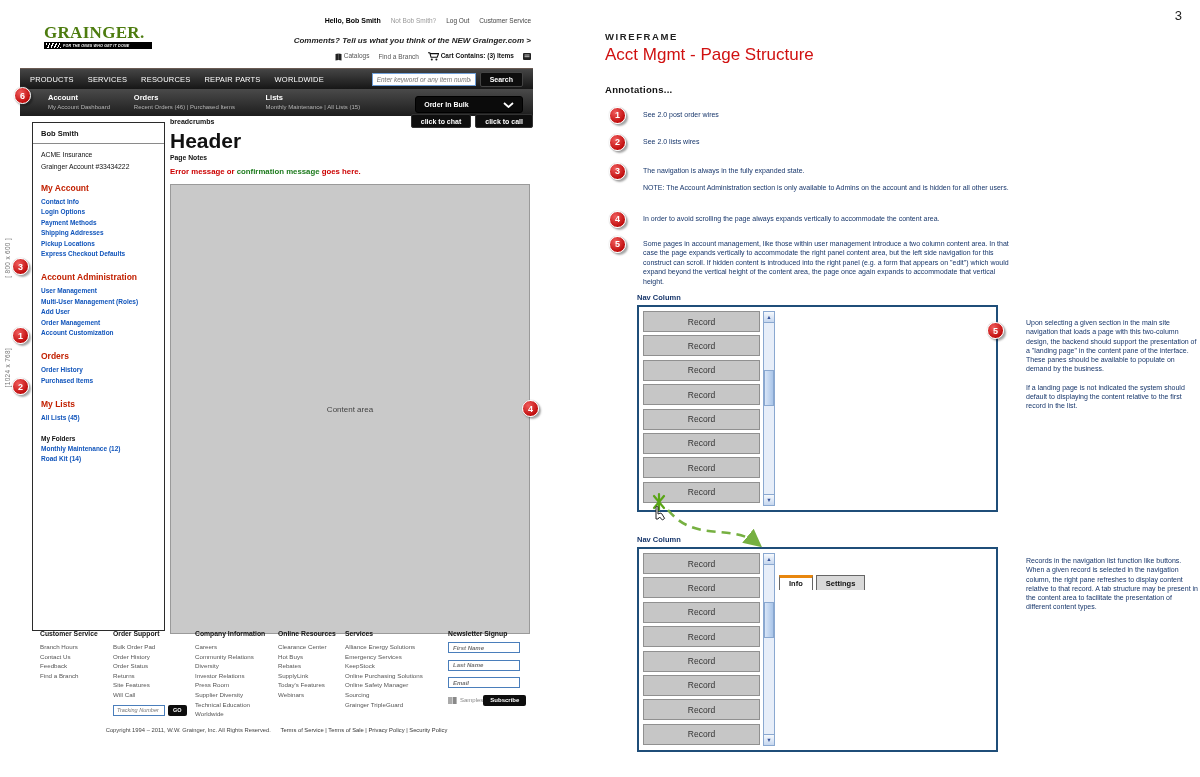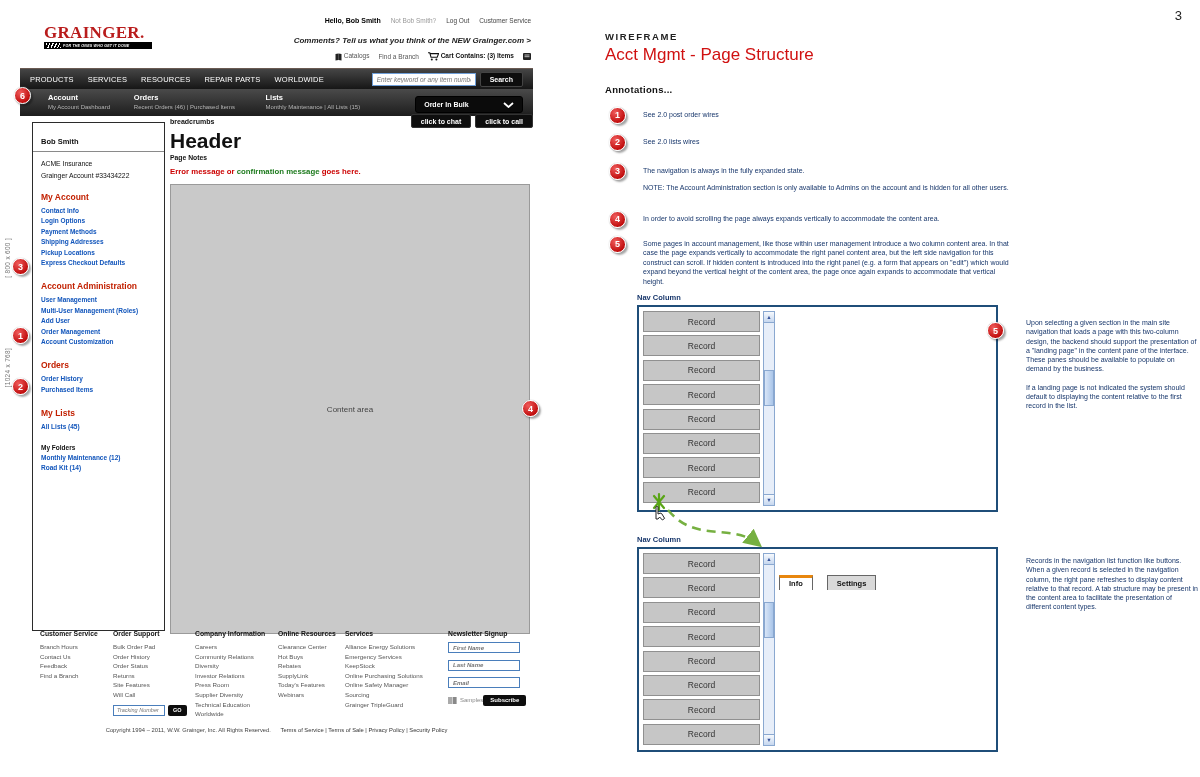--- a/index.html
+++ b/index.html
@@ -13,21 +13,21 @@
  color:#fff;font-size:9px;font-weight:bold;display:flex;align-items:center;justify-content:center;
  border:1.5px solid #fff;box-shadow:2px 2px 2px rgba(0,0,0,.35),0 0 1px #999;z-index:30}
 
 
 #wf{position:absolute;left:20px;top:0;width:513px;height:777px}
 .util{position:absolute;top:17px;right:2px;display:flex;gap:10px;align-items:baseline;font-size:6.5px;color:#444}
 .util .hello{font-weight:bold;color:#000;font-size:7px}
 .util .dim{color:#999}
 .comments{position:absolute;top:36px;right:2px;font-size:8px;font-style:italic;font-weight:bold;color:#222}
 .logo{position:absolute;top:24px;left:24px;width:108px}
-.logo-name{font-family:"Liberation Serif",serif;font-weight:bold;font-size:17px;letter-spacing:.3px;color:#b91c1c;line-height:17px}
+.logo-name{font-family:"Liberation Serif",serif;font-weight:bold;font-size:17px;letter-spacing:.3px;color:#4d7c0f;line-height:17px}
 .logo-bar{margin-top:1px;height:7px;background:#000;display:flex;align-items:center;gap:2px;padding:0 2px}
 .logo-stripes{width:15px;height:5px;background:repeating-linear-gradient(115deg,#fff 0 1.2px,#000 1.2px 3px)}
 .logo-tag{color:#fff;font-size:3.6px;font-weight:bold;font-style:italic;letter-spacing:.2px;white-space:nowrap}
 .catrow{position:absolute;top:52px;right:2px;display:flex;gap:9px;align-items:center;font-size:6.5px;color:#555}
 .catrow .strong{font-weight:bold;color:#111}
 .mini-ic{display:inline-block;vertical-align:middle}
 .navbar{position:absolute;top:68px;left:0;width:513px;height:21px;background:linear-gradient(#454545,#161616);
  border-top:1px solid #6a5a52;display:flex;align-items:center;gap:14px;padding:0 10px}
 .nav-item{color:#fff;font-size:7.5px;font-weight:normal;letter-spacing:.2px;cursor:pointer;white-space:nowrap}
 .searchwrap{margin-left:auto;display:flex;align-items:center;gap:4px}
@@ -35,21 +35,21 @@
 .search-btn{background:#0d0d0d;color:#fff;font-size:7px;font-weight:bold;padding:3px 9px;border:1px solid #444;border-radius:2px;cursor:pointer}
 .subnav{position:absolute;top:89px;left:0;width:513px;height:27px;background:linear-gradient(#4a4a4a,#1d1d1d);display:flex;padding:4px 10px 0 28px}
 .sn-col{padding-right:8px}
 .sn-account{width:86px}.sn-orders{width:132px}.sn-lists{width:150px}
 .sn-title{color:#fff;font-size:7.5px;font-weight:bold}
 .sn-sub{color:#b5b5b5;font-size:6px;margin-top:2px;white-space:nowrap}
 .bulk{margin-left:auto;align-self:center;background:#0b0b0b;border:1px solid #000;border-radius:3px;color:#fff;
  font-size:7px;font-weight:bold;height:17px;width:108px;display:flex;align-items:center;justify-content:space-between;padding:0 8px;cursor:pointer}
 
 .sidebar{position:absolute;left:12px;top:122px;width:133px;height:509px;background:#fff;border:1px solid #2b2b2b;padding:6px 8px;overflow:hidden}
-.sb-name{font-size:7.5px;font-weight:bold;margin:8px -8px;padding:0 8px 5px 8px;border-bottom:1px solid #8a8a8a}
+.sb-name{font-size:7.5px;font-weight:bold;margin:0 -8px;padding:0 8px 5px 8px;border-bottom:1px solid #8a8a8a}
 .sb-co{font-size:6.8px;margin-top:7px}
 .sb-acct{font-size:6.8px;margin-top:5px}
 .sb-sec-title{color:#c22000;font-size:8.5px;font-weight:bold;margin:13px 0 4px 0}
 .sb-links .sb-link{display:block;color:#1155bb;font-size:6.5px;font-weight:bold;line-height:10.4px;cursor:pointer;text-decoration:none}
 .sb-folders-title{font-size:6.5px;font-weight:bold;margin-top:11px;margin-bottom:2px}
 
 .main-bc{position:absolute;left:150px;top:114px;width:363px;display:flex;justify-content:space-between;align-items:center}
 .bc{font-size:7px;font-weight:bold}
 .pills{display:flex;gap:4px}
 .pill{background:#0e0e0e;color:#fff;font-size:7px;font-weight:bold;padding:2.5px 9px;border-radius:2px;border:1px solid #333;cursor:pointer;white-space:nowrap}
@@ -90,21 +90,21 @@
 .recs{position:absolute;left:4px;top:4px;width:117px}
 .record{height:21px;background:#c6c6c6;border:1px solid #909090;margin-bottom:3.4px;display:flex;align-items:center;justify-content:center;font-size:8.5px;color:#333;cursor:pointer}
 .sbar{position:absolute;left:124px;top:4px;bottom:4px;width:12px;border:1px solid #8aa8d0;background:#e7eef9}
 .sb-arrow{position:absolute;left:-1px;width:12px;height:12px;background:linear-gradient(#f6f9fd,#c6d7ef);border:1px solid #8aa8d0;color:#35539b;font-size:5.5px;line-height:10px;text-align:center;cursor:pointer}
 .sb-arrow.up{top:-1px}.sb-arrow.down{bottom:-1px}
 .sb-thumb{position:absolute;left:0px;width:10px;height:36px;background:linear-gradient(90deg,#d8e5f7,#a9c5e9);border:1px solid #8aa8d0;cursor:grab}
 .dcontent{position:absolute;background:#c5c5c5;border:1px solid #999;display:flex;align-items:center;justify-content:center;text-align:center;font-size:8px;color:#333}
 .d1c{left:140px;top:7px;width:212px;height:189px}
 .d2c{left:140px;top:42px;width:212px;height:156px}
 .landing{width:80px;line-height:10px}
-.tabs{position:absolute;left:140px;top:26px;display:flex;gap:14px;z-index:5}
+.tabs{position:absolute;left:140px;top:26px;display:flex;gap:3px;z-index:5}
 .tab{font-size:7.5px;font-weight:bold;padding:3px 9px 2px 9px;border:1px solid #666;border-bottom:none;background:#d9d9d9;cursor:pointer}
 .tab.active{background:#fff;border-top:3px solid #e8870e;padding-top:1px}
 .rnote{position:absolute;left:1026px;width:173px;font-size:7px;color:#17366b;line-height:9.3px}
 .rnote p+p{margin-top:9px}
 .overlay-svg{position:absolute;z-index:40;pointer-events:none}
 </style>
 </head>
 <body>
 
 <div id="canvas">

